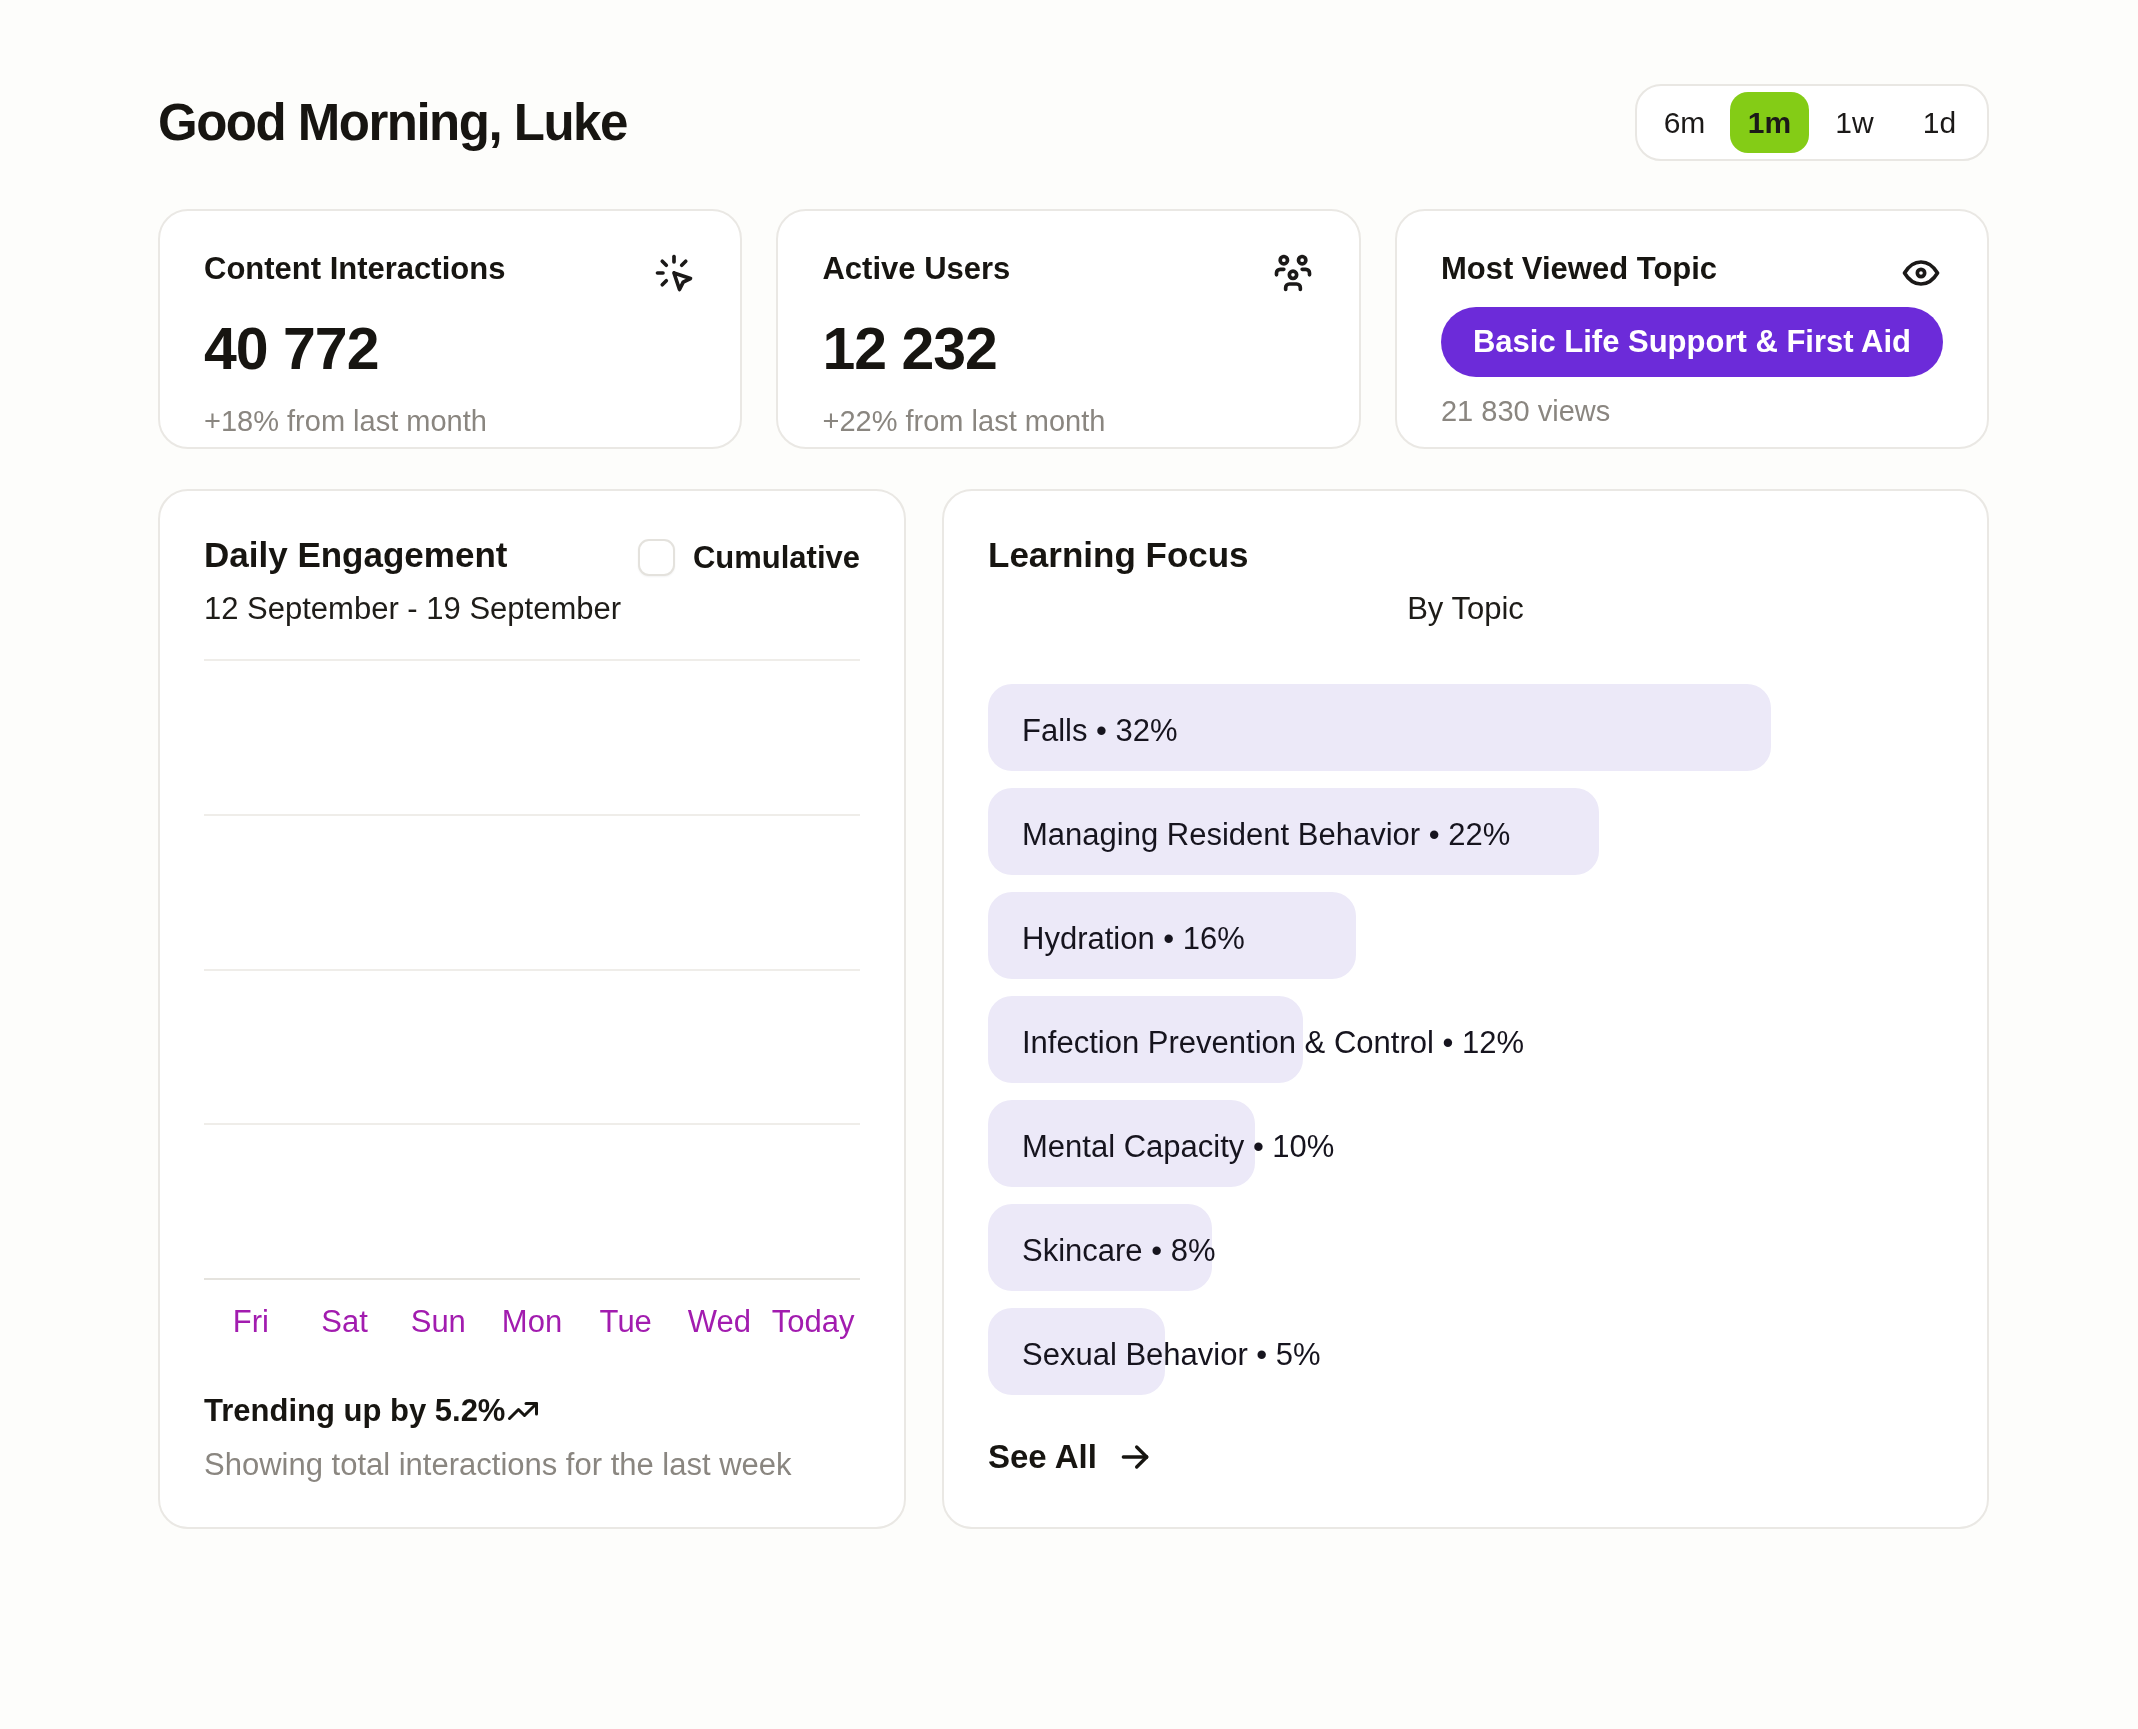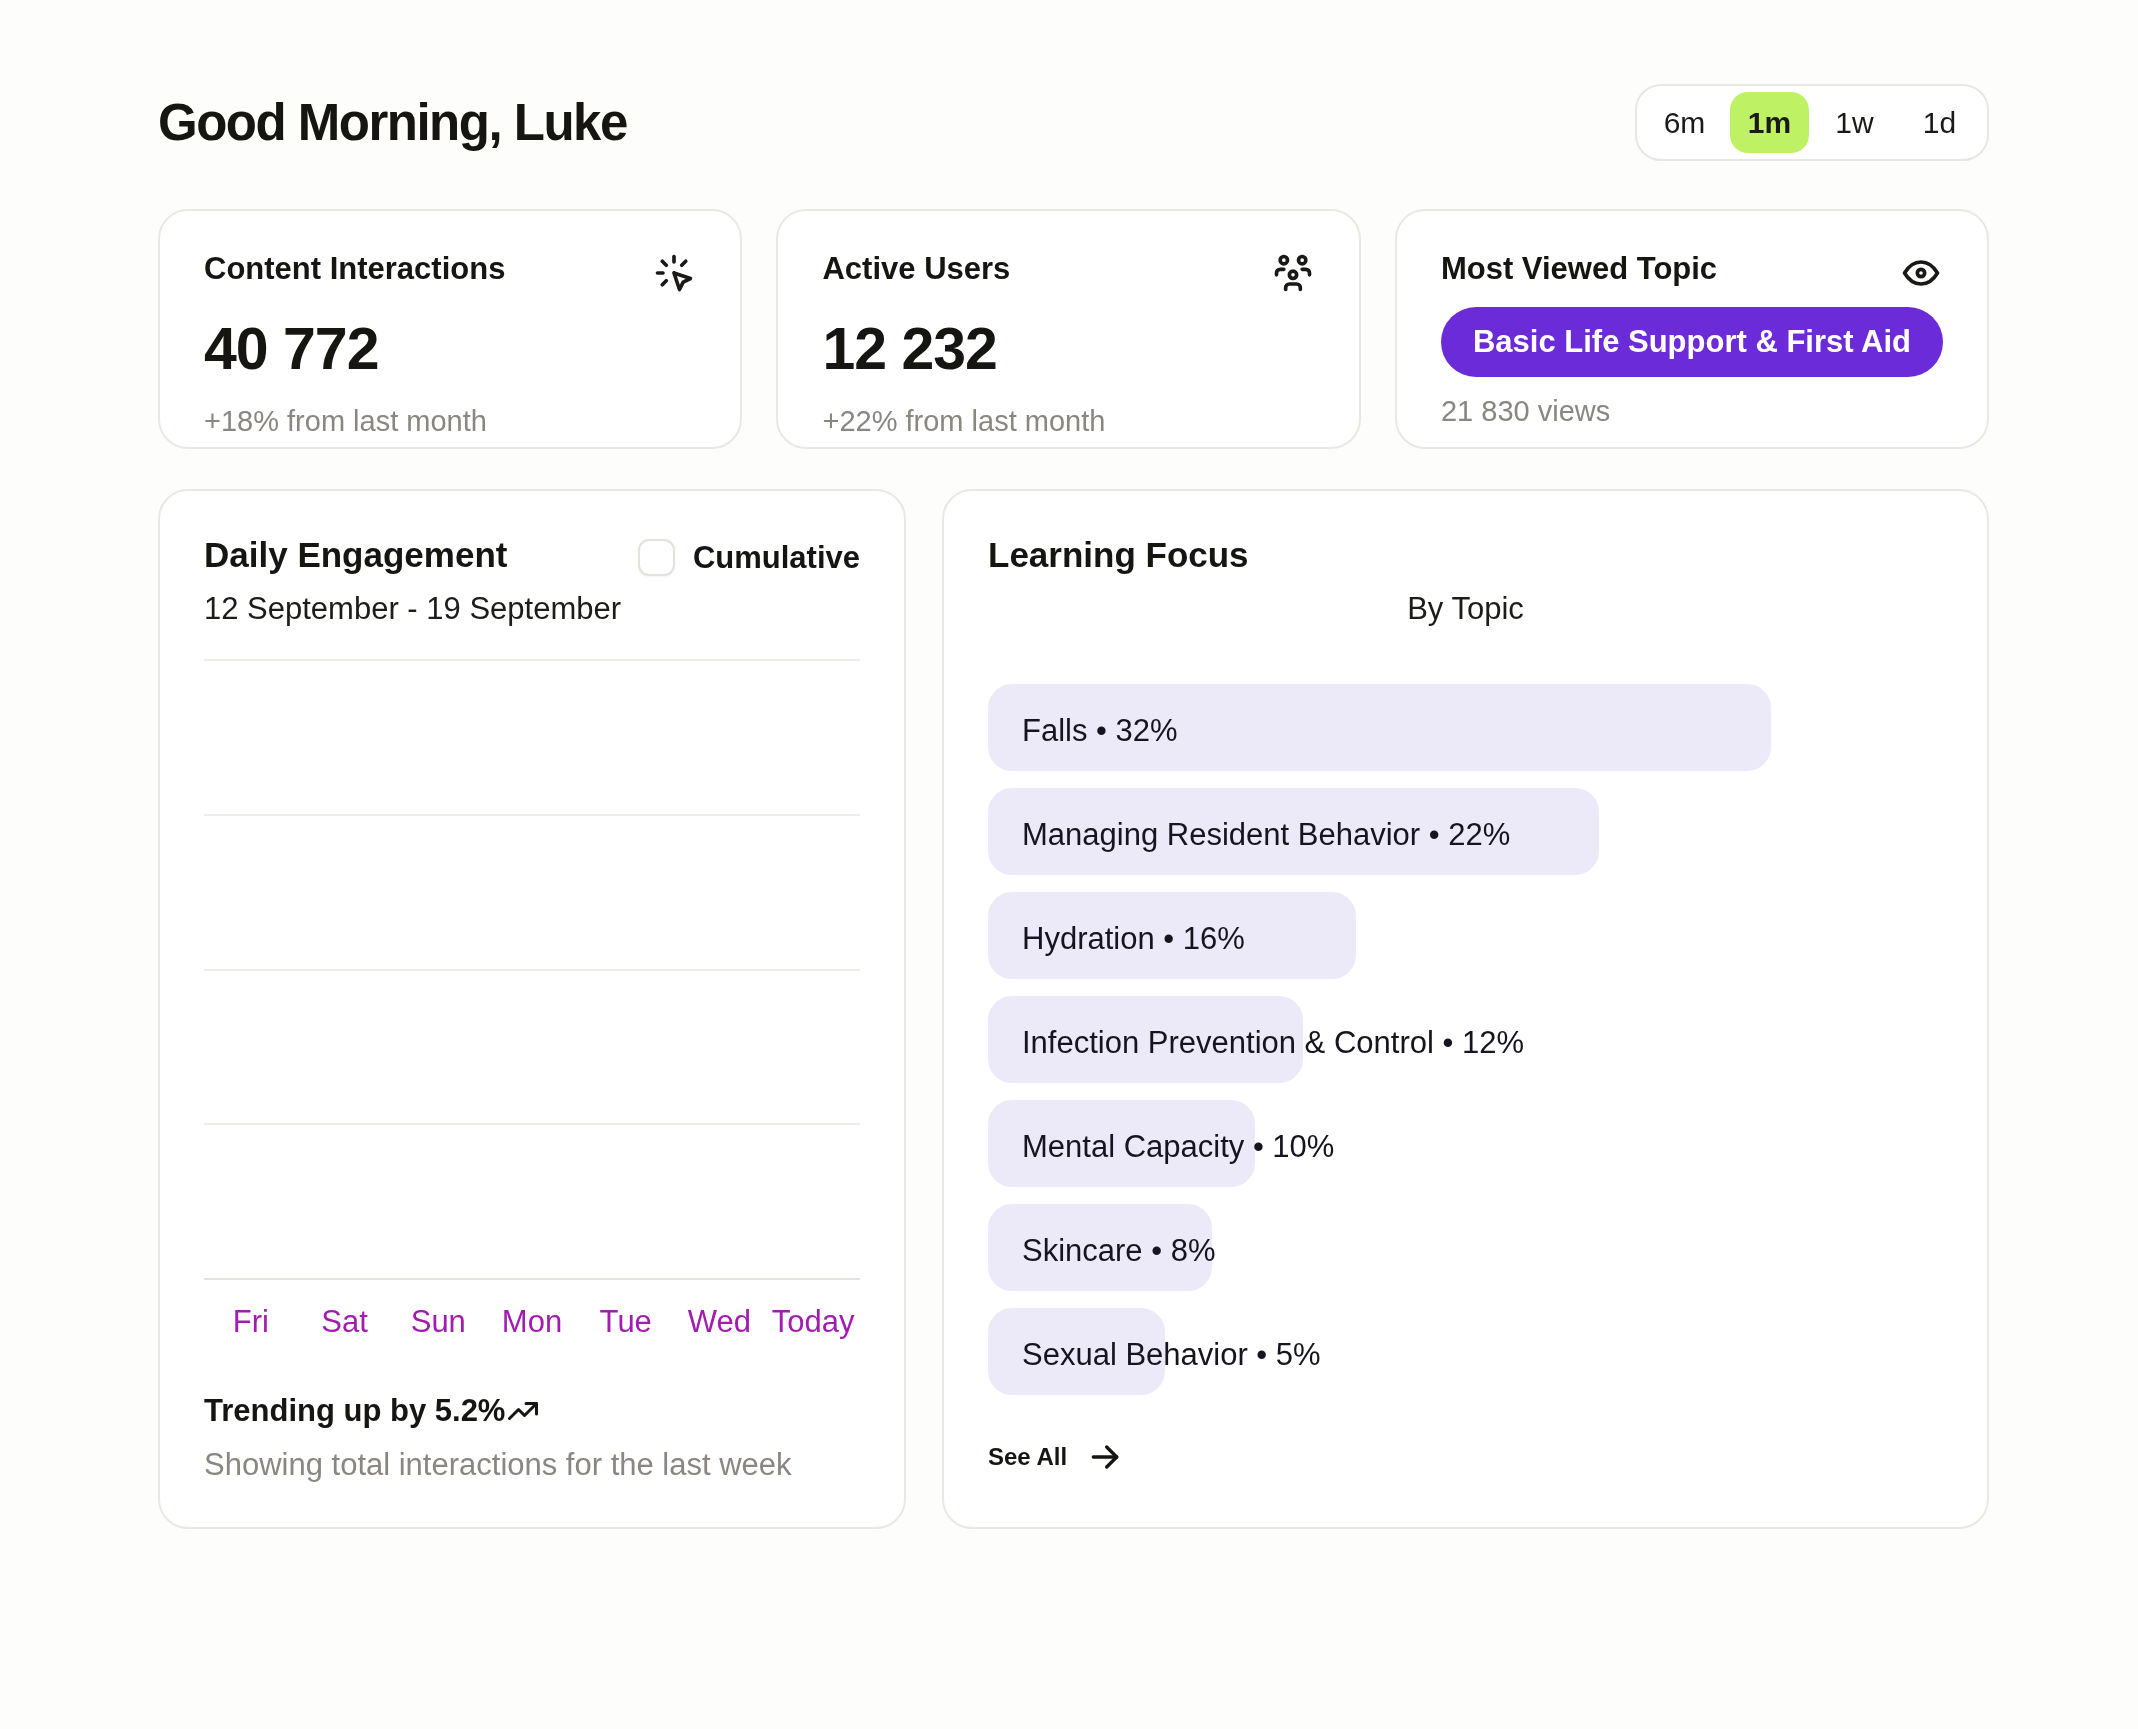--- a/index.html
+++ b/index.html
@@ -19,21 +19,21 @@
   .segmented {
     display:flex; align-items:center; gap:6px;
     background:#FFFFFF; border:2px solid #E9E7E3; border-radius:26px;
     padding:7px 8px; height:77px;
   }
   .seg-item {
     min-width:79px; height:61px; border-radius:18px;
     display:flex; align-items:center; justify-content:center;
     font-size:30px; font-weight:500; color:#1B1918; cursor:pointer;
   }
-  .seg-item.active { background:#bef264; font-weight:600; }
+  .seg-item.active { background:#84cc16; font-weight:600; }
 
   
   .stats-row { display:flex; gap:34px; margin-top:48px; }
   .stat-card {
     flex:1; height:240px; background:#FFFFFF;
     border:2px solid #EAE8E4; border-radius:30px; padding:40px 44px;
   }
   .stat-head { display:flex; justify-content:space-between; align-items:flex-start; }
   .stat-title { font-size:31px; font-weight:700; }
   .stat-icon { color:#1B1918; }
@@ -92,21 +92,21 @@
   .topic-row { position:relative; height:87px; margin-bottom:17px; cursor:pointer; }
   .topic-pill { position:absolute; left:0; top:0; height:100%; border-radius:24px; background:#ECE9F8; }
   .topic-label {
     position:absolute; left:34px; top:3px; height:100%;
     display:flex; align-items:center;
     font-size:31px; font-weight:500; color:#16141E; white-space:nowrap;
   }
   .see-all {
     margin-top:auto; margin-bottom:6px;
     display:flex; align-items:center; gap:18px;
-    font-size:24px; font-weight:700; cursor:pointer;
+    font-size:33px; font-weight:700; cursor:pointer;
   }
   .see-all svg { width:40px; height:40px; display:block; }
 </style>
 </head>
 <body>
 
 <div class="page">
 
   <div class="header-row">
     <h1 class="greeting">Good Morning, Luke</h1>

